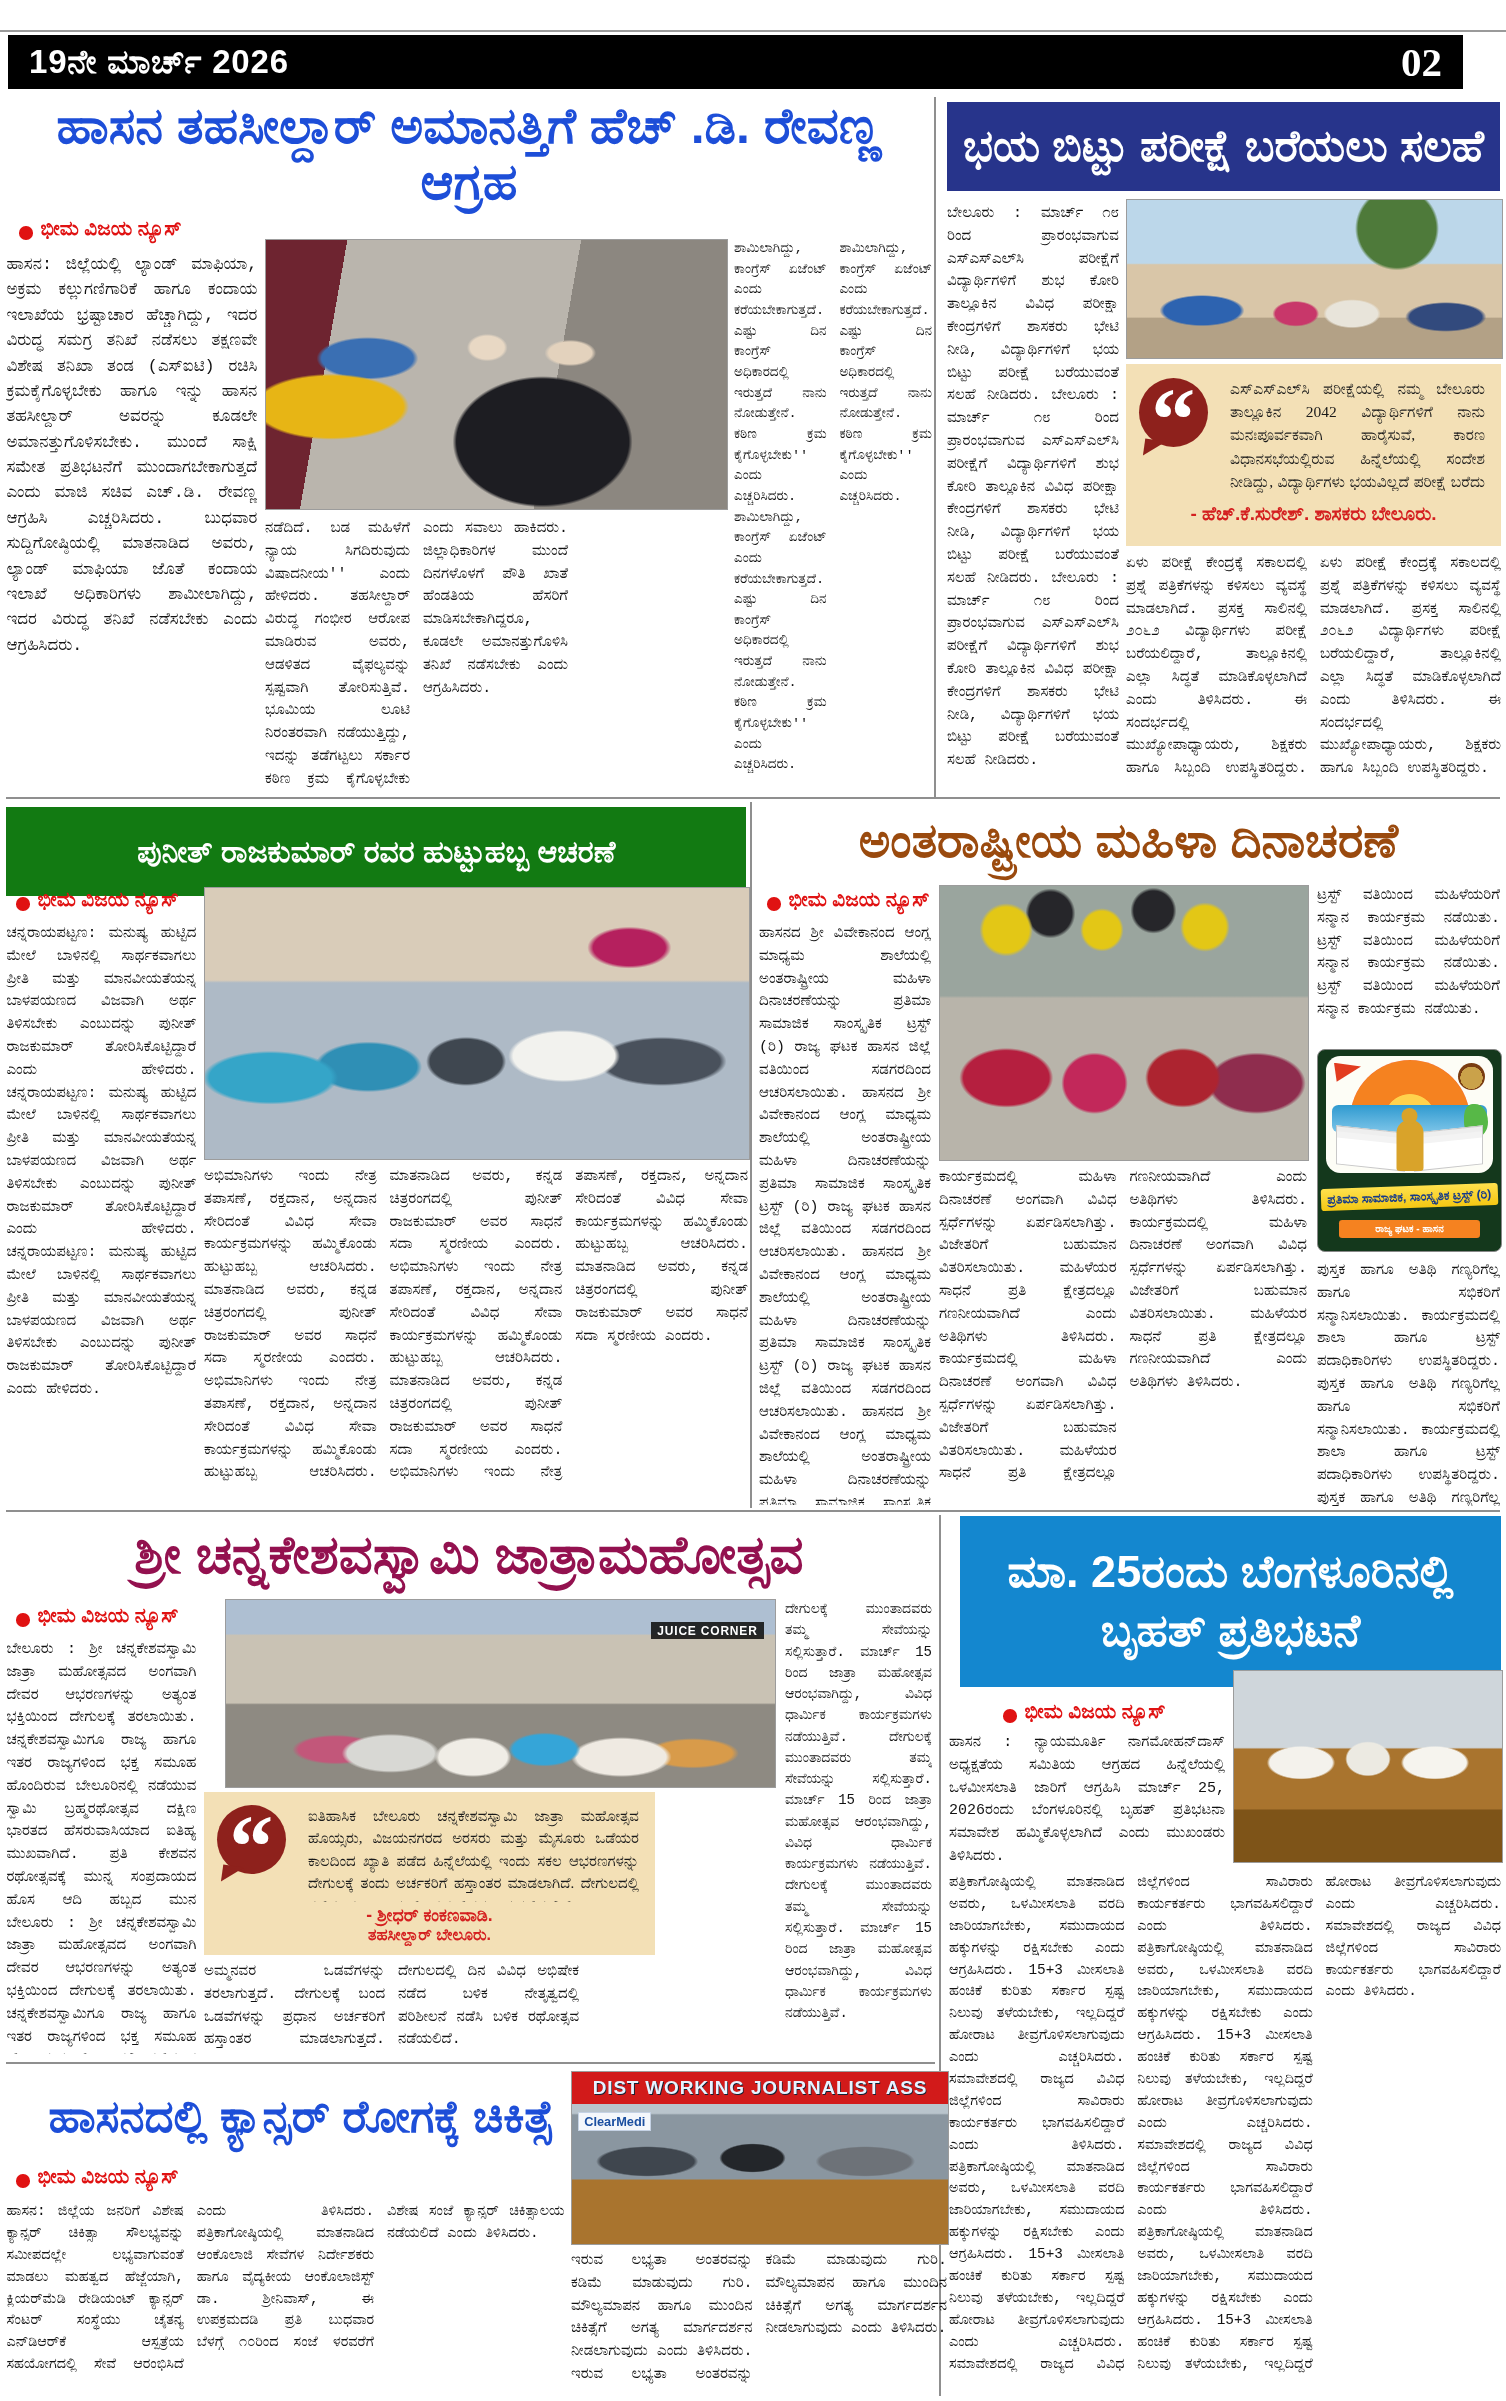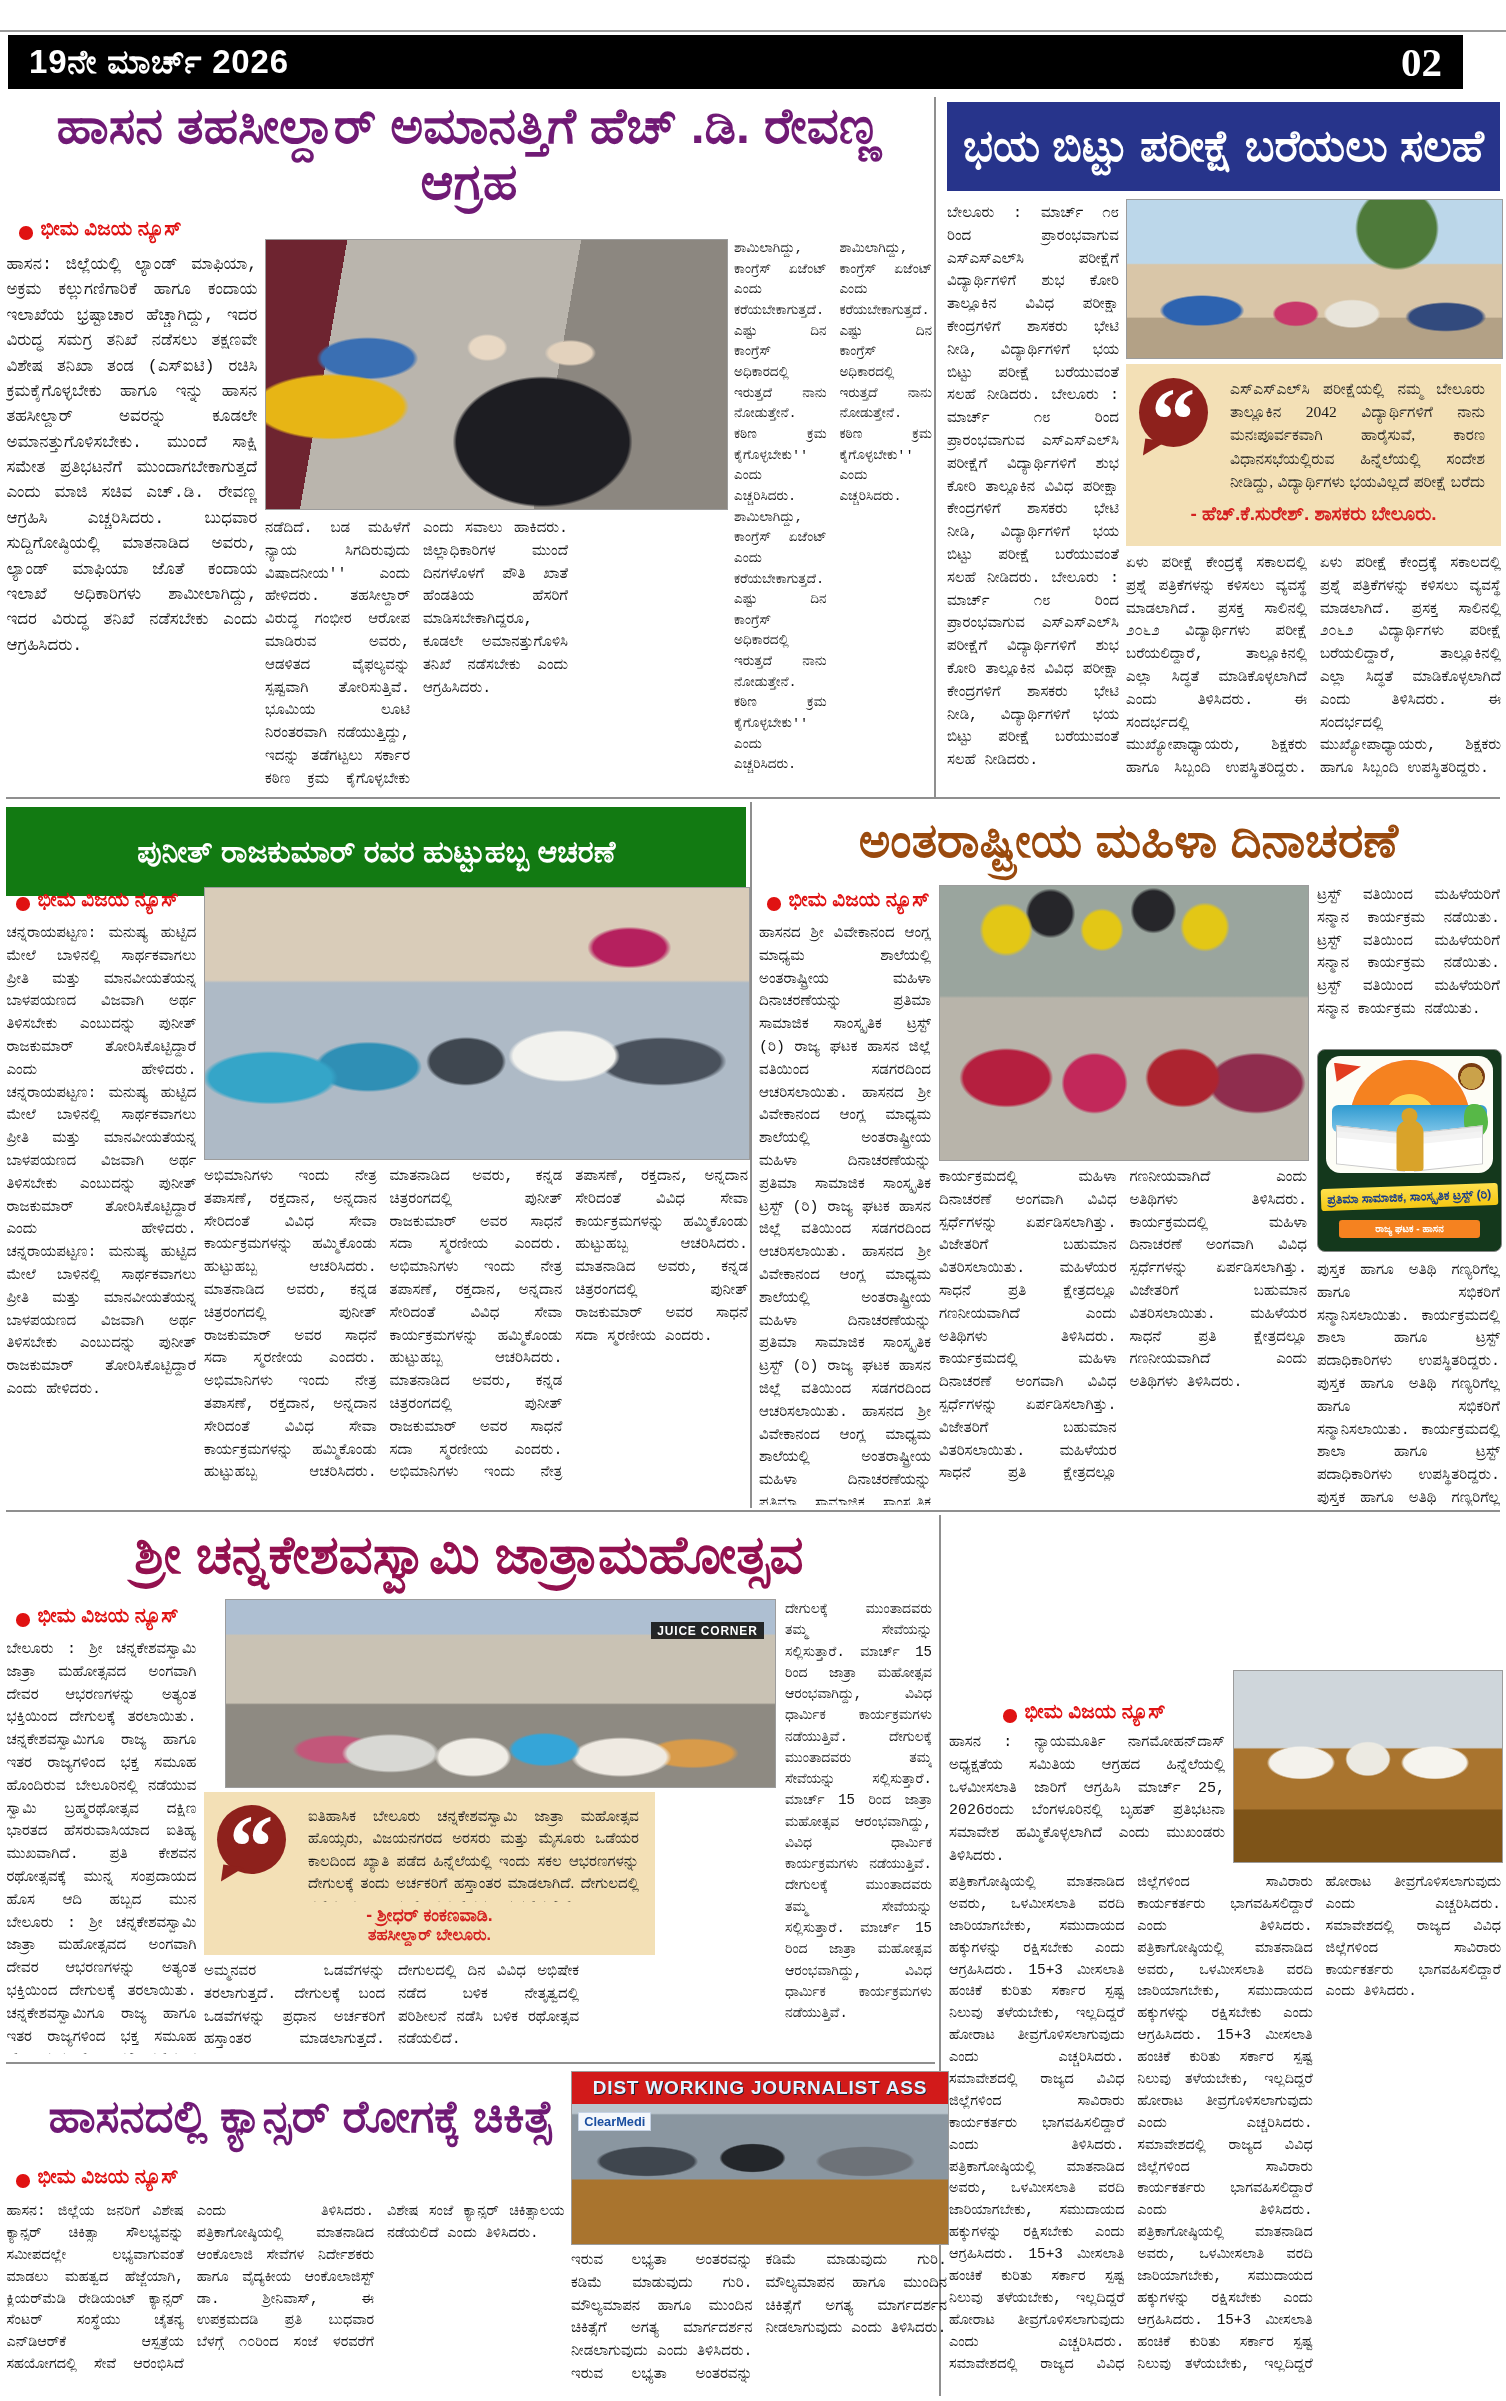--- a/index.html
+++ b/index.html
@@ -11,21 +11,21 @@
   .masthead{background:#000;color:#fff;display:flex;align-items:center;justify-content:space-between;padding:0 21px;}
   .mh-date{font-size:33px;font-weight:bold;letter-spacing:0.8px;}
   .mh-title{font-size:48px;font-weight:bold;display:flex;align-items:center;gap:6.4px;}
   .mh-star{font-size:43px;line-height:1;}
   .mh-page{font-family:"Liberation Serif",serif;font-size:41px;font-weight:bold;}
   
   .vrule{background:#8f8f8f;width:2.4px;}
   .hrule{background:#8f8f8f;height:2.4px;}
   
   .hl{font-weight:bold;text-align:center;line-height:1.12;}
-  .hl-red{color:#701a75;}
+  .hl-red{color:#1d4ed8;}
   .hl-brown{color:#9a4a0e;}
   .hl-magenta{color:#93114f;}
   .banner{color:#fff;font-weight:bold;display:flex;align-items:center;justify-content:center;text-align:center;line-height:1.2;}
   .banner-blue{background:#27348b;}
   .banner-green{background:#127a12;}
   .banner-sky{background:#1487cf;}
   
   .byline{display:flex;align-items:flex-end;gap:8px;color:#e01212;font-weight:bold;font-size:20px;}
   .byline .dot{width:13.6px;height:13.6px;border-radius:50%;background:#e01212;flex:0 0 auto;}
   
@@ -226,20 +226,24 @@
     </div>
     <div class="qtext qwithicon" style="height:97px;font-size:15px;">ಐತಿಹಾಸಿಕ ಬೇಲೂರು ಚನ್ನಕೇಶವಸ್ವಾಮಿ ಜಾತ್ರಾ ಮಹೋತ್ಸವ ಹೊಯ್ಸರು, ವಿಜಯನಗರದ ಅರಸರು ಮತ್ತು ಮೈಸೂರು ಒಡೆಯರ ಕಾಲದಿಂದ ಖ್ಯಾತಿ ಪಡೆದ ಹಿನ್ನೆಲೆಯಲ್ಲಿ ಇಂದು ಸಕಲ ಆಭರಣಗಳನ್ನು ದೇಗುಲಕ್ಕೆ ತಂದು ಅರ್ಚಕರಿಗೆ ಹಸ್ತಾಂತರ ಮಾಡಲಾಗಿದೆ. ದೇಗುಲದಲ್ಲಿ ನಡೆಯುವ ಜಾತ್ರಾ ಮಹೋತ್ಸವ ವೈಭವದಿಂದ ನಡೆಯಲಿದೆ.</div>
     <div class="qattr" style="margin-top:3.2px;font-size:17.5px;">- ಶ್ರೀಧರ್ ಕಂಕಣವಾಡಿ.</div>
     <div class="qattr2" style="font-size:16px;">ತಹಸೀಲ್ದಾರ್ ಬೇಲೂರು.</div>
   </div>
 
   <div class="abs bt" style="left:204px;top:1961px;width:569px;height:94px;column-count:3;font-size:15px;">ಅಮ್ಮನವರ ಒಡವೆಗಳನ್ನು ತರಲಾಗುತ್ತದೆ. ದೇಗುಲಕ್ಕೆ ಬಂದ ಒಡವೆಗಳನ್ನು ಪ್ರಧಾನ ಅರ್ಚಕರಿಗೆ ಹಸ್ತಾಂತರ ಮಾಡಲಾಗುತ್ತದೆ. ದೇಗುಲದಲ್ಲಿ ದಿನ ವಿವಿಧ ಅಭಿಷೇಕ ನಡೆದ ಬಳಿಕ ನೇತೃತ್ವದಲ್ಲಿ ಪರಿಶೀಲನೆ ನಡೆಸಿ ಬಳಿಕ ರಥೋತ್ಸವ ನಡೆಯಲಿದೆ.</div>
 
   <div class="abs bt" style="left:785px;top:1599px;width:147px;height:456px;font-size:14px;">ದೇಗುಲಕ್ಕೆ ಮುಂತಾದವರು ತಮ್ಮ ಸೇವೆಯನ್ನು ಸಲ್ಲಿಸುತ್ತಾರೆ. ಮಾರ್ಚ್ 15 ರಿಂದ ಜಾತ್ರಾ ಮಹೋತ್ಸವ ಆರಂಭವಾಗಿದ್ದು, ವಿವಿಧ ಧಾರ್ಮಿಕ ಕಾರ್ಯಕ್ರಮಗಳು ನಡೆಯುತ್ತಿವೆ.   ದೇಗುಲಕ್ಕೆ ಮುಂತಾದವರು ತಮ್ಮ ಸೇವೆಯನ್ನು ಸಲ್ಲಿಸುತ್ತಾರೆ. ಮಾರ್ಚ್ 15 ರಿಂದ ಜಾತ್ರಾ ಮಹೋತ್ಸವ ಆರಂಭವಾಗಿದ್ದು, ವಿವಿಧ ಧಾರ್ಮಿಕ ಕಾರ್ಯಕ್ರಮಗಳು ನಡೆಯುತ್ತಿವೆ.   ದೇಗುಲಕ್ಕೆ ಮುಂತಾದವರು ತಮ್ಮ ಸೇವೆಯನ್ನು ಸಲ್ಲಿಸುತ್ತಾರೆ. ಮಾರ್ಚ್ 15 ರಿಂದ ಜಾತ್ರಾ ಮಹೋತ್ಸವ ಆರಂಭವಾಗಿದ್ದು, ವಿವಿಧ ಧಾರ್ಮಿಕ ಕಾರ್ಯಕ್ರಮಗಳು ನಡೆಯುತ್ತಿವೆ.</div>
 
+  <div class="abs banner banner-sky" style="left:960px;top:1516px;width:541px;height:171px;font-size:45px;flex-direction:column;gap:4.8px;">
+    <span>ಮಾ. 25ರಂದು ಬೆಂಗಳೂರಿನಲ್ಲಿ</span>
+    <span>ಬೃಹತ್ ಪ್ರತಿಭಟನೆ</span>
+  </div>
 
   <div class="abs byline" style="left:1003px;top:1700px;width:255px;">
     <span class="dot"></span>
     <span>ಭೀಮ ವಿಜಯ ನ್ಯೂಸ್</span>
   </div>
 
   <div class="abs bt" style="left:949px;top:1732px;width:276px;height:132px;font-size:15px;">ಹಾಸನ : ನ್ಯಾಯಮೂರ್ತಿ ನಾಗಮೋಹನ್‌ದಾಸ್ ಅಧ್ಯಕ್ಷತೆಯ ಸಮಿತಿಯ ಆಗ್ರಹದ ಹಿನ್ನೆಲೆಯಲ್ಲಿ ಒಳಮೀಸಲಾತಿ ಜಾರಿಗೆ ಆಗ್ರಹಿಸಿ ಮಾರ್ಚ್ 25, 2026ರಂದು ಬೆಂಗಳೂರಿನಲ್ಲಿ ಬೃಹತ್ ಪ್ರತಿಭಟನಾ ಸಮಾವೇಶ ಹಮ್ಮಿಕೊಳ್ಳಲಾಗಿದೆ ಎಂದು ಮುಖಂಡರು ತಿಳಿಸಿದರು.</div>
 
   <div class="photo" style="left:1233px;top:1670px;width:268px;height:191px;background:
          radial-gradient(ellipse at 25% 48%, #f4f2ec 0 11%, transparent 12%),

